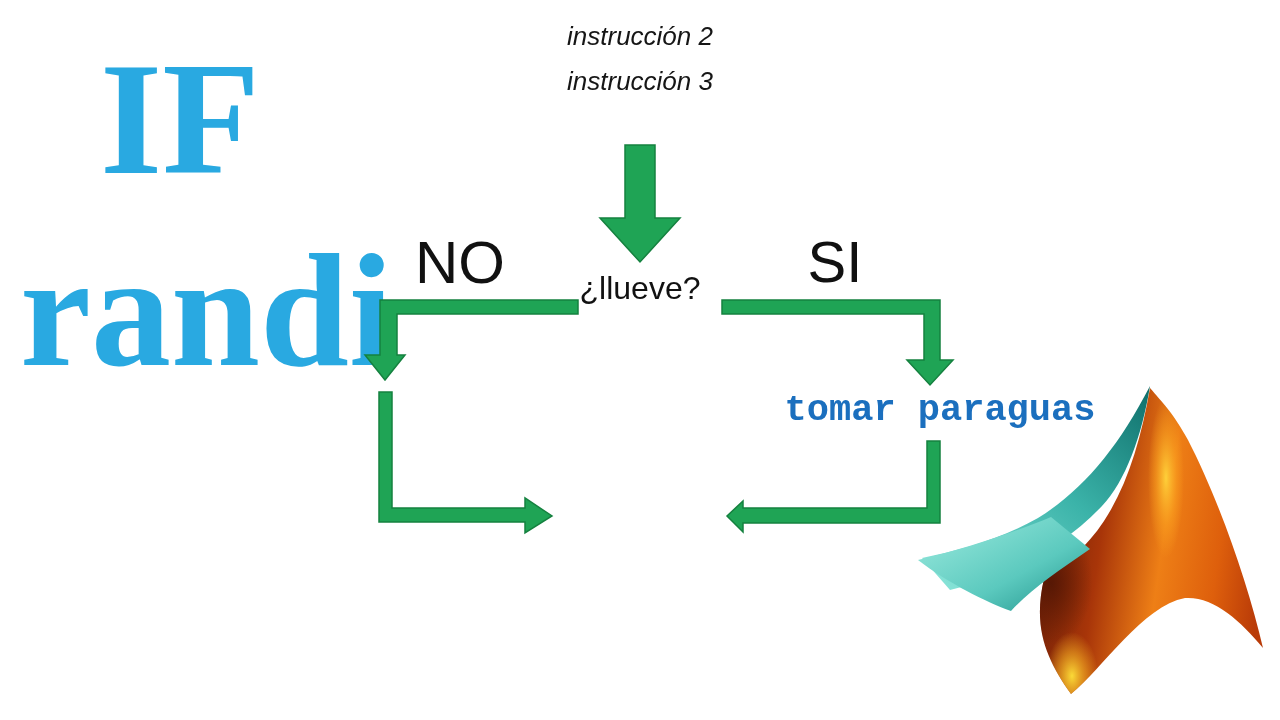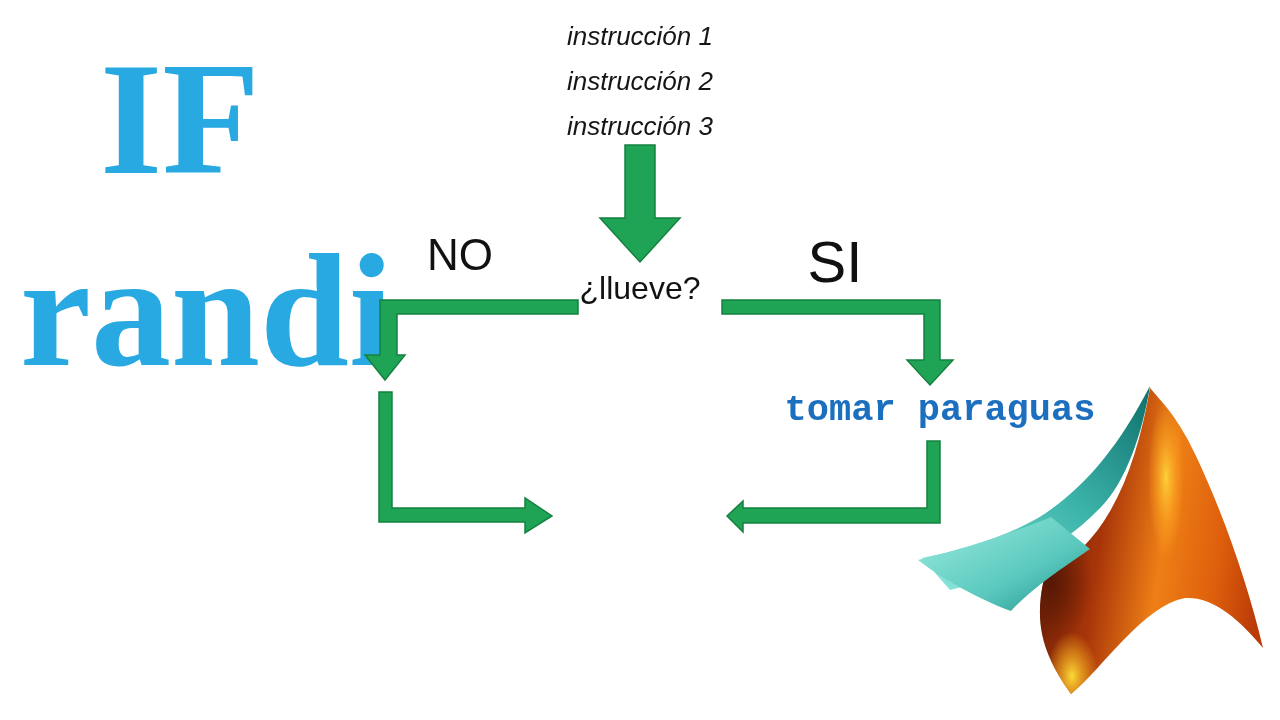--- a/index.html
+++ b/index.html
@@ -10,41 +10,40 @@
   .kw{position:absolute;font-family:"Liberation Serif","DejaVu Serif",serif;font-weight:bold;
       color:#29A9E1;line-height:1;white-space:nowrap;text-align:center;}
   .kw-if   {left:100px;top:39px; font-size:160px;}
   .kw-randi{left:20px; top:231px;font-size:160px;}
   .kw-rand {left:23px; top:424px;font-size:160px;}
   
   .instructions{position:absolute;left:495px;top:14px;width:290px;text-align:center;
       font-size:26px;font-style:italic;color:#161616;line-height:45px;}
   
   .lbl{position:absolute;color:#111111;line-height:1;text-align:center;white-space:nowrap;}
-  .lbl-no  {left:405px;top:233px;width:110px;font-size:44px;}
+  .lbl-no  {left:405px;top:233px;width:110px;font-size:60px;}
   .lbl-si  {left:785px;top:233px;width:100px;font-size:58px;}
   .lbl-cond{left:565px;top:272px;width:150px;font-size:32px;}
   .lbl-cont{left:555px;top:496px;width:170px;font-size:34px;}
   .lbl-action{left:760px;top:392px;width:360px;font-size:37px;font-weight:bold;color:#1B6FBE;font-family:Liberation Mono, monospace;}
   
   svg.arrows{position:absolute;left:0;top:0;width:1280px;height:720px;}
   svg.arrows path{stroke:#15813F;stroke-width:1.5;stroke-linejoin:miter;}
   
   svg.matlab{position:absolute;left:908px;top:378px;width:375px;height:342px;}
 </style>
 </head>
 <body>
 
 <div class="abs" style="width:1280px;height:720px;">
 
   <div class="kw kw-if">IF</div>
   <div class="kw kw-randi">randi</div>
 
   <div class="instructions">
-    <div>instrucción 1</div>
     <div>instrucción 2</div>
     <div>instrucción 3</div>
   </div>
 
   <svg class="arrows" viewBox="0 0 1280 720">
 
     <path d="M625,145 L655,145 L655,218 L680,218 L640,262 L600,218 L625,218 Z" fill="#1FA455"></path>
 
     <path d="M578,300 L578,314 L397,314 L397,355 L405,355 L385,380 L365,355 L380,355 L380,300 Z" fill="#1FA455"></path>
 

